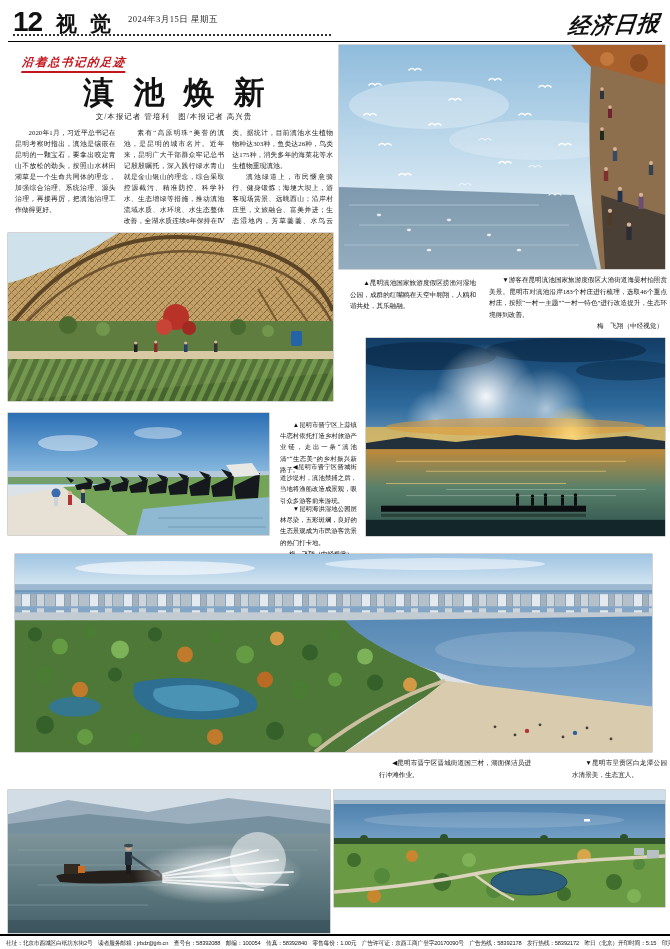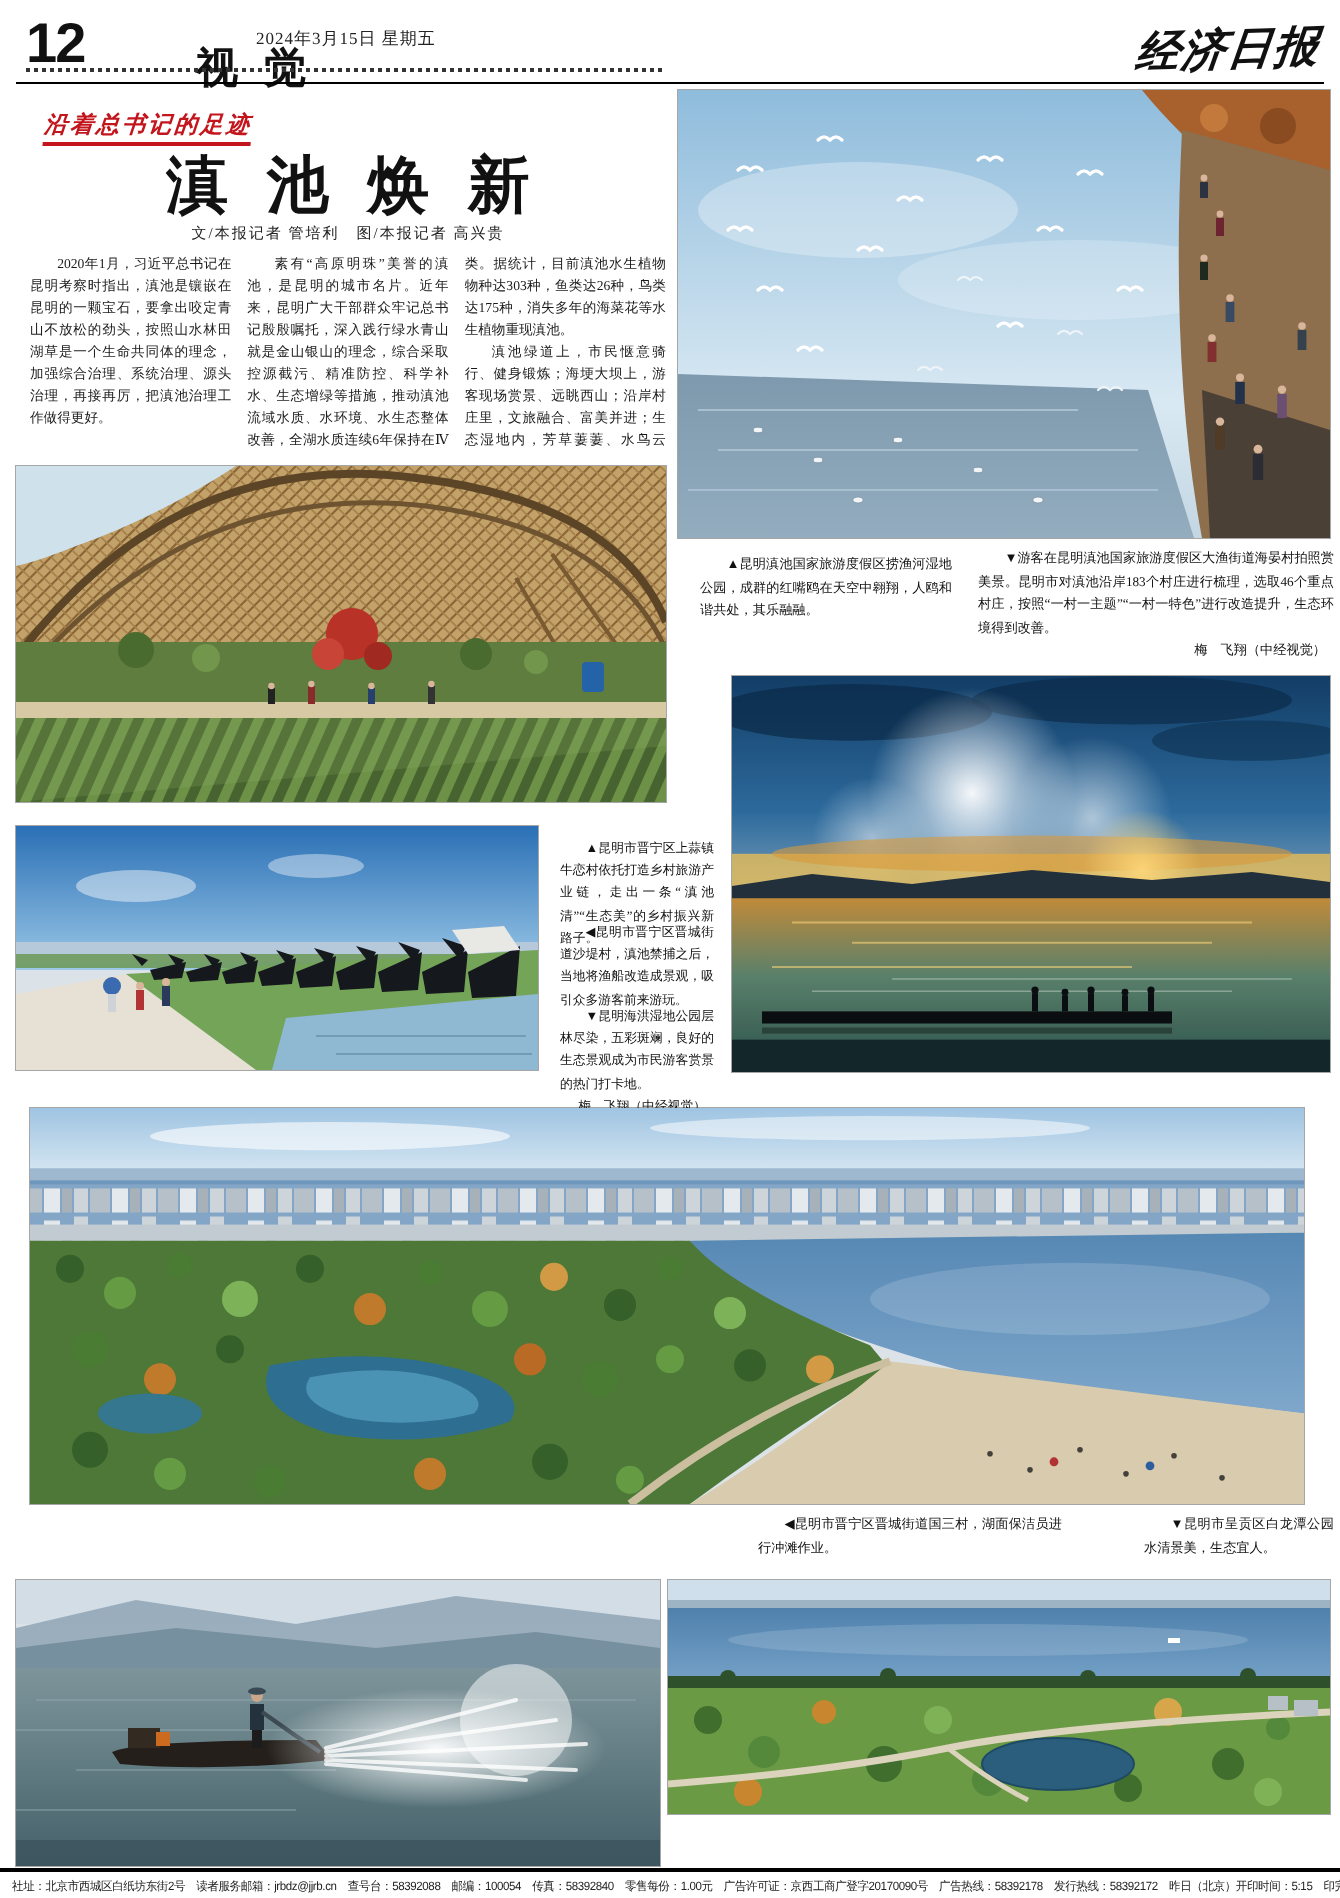--- a/index.html
+++ b/index.html
@@ -3,21 +3,21 @@
 <meta charset="utf-8">
 <style>
   html,body{margin:0;padding:0;background:#fff;}
   .page{position:relative;width:670px;height:949px;background:#fff;overflow:hidden;
         font-family:"Liberation Serif","DejaVu Serif",serif;color:#111;
         -webkit-text-size-adjust:none;text-size-adjust:none;}
   .abs{position:absolute;}
   
   .hdr-num{left:13px;top:6px;font-family:"Liberation Sans","DejaVu Sans",sans-serif;
            font-weight:900;font-size:28px;letter-spacing:-1px;}
-  .hdr-section{left:56px;top:20px;font-weight:900;font-size:21px;letter-spacing:13px;margin-left:42px;}
+  .hdr-section{left:56px;top:10px;font-weight:900;font-size:21px;letter-spacing:13px;}
   .hdr-date{left:128px;top:14px;font-size:8.5px;letter-spacing:.5px;color:#222;}
   .hdr-mast{right:10px;top:10px;font-size:22px;font-weight:900;font-style:italic;
             transform:rotate(-2deg) skewX(-8deg);letter-spacing:1px;}
   .hdr-dots{left:13px;top:34px;width:318px;border-bottom:2px dotted #333;height:0;}
   .hdr-rule{left:8px;top:41px;width:654px;border-top:1.5px solid #000;height:0;}
   
   .kicker{left:22px;top:55px;color:#c3151c;font-weight:bold;font-style:italic;
           font-size:11.5px;letter-spacing:1.5px;border-bottom:2px solid #c3151c;
           padding-bottom:1px;transform:skewX(-5deg);}
   .title{left:15px;top:72px;width:318px;text-align:center;font-weight:900;font-size:31px;

